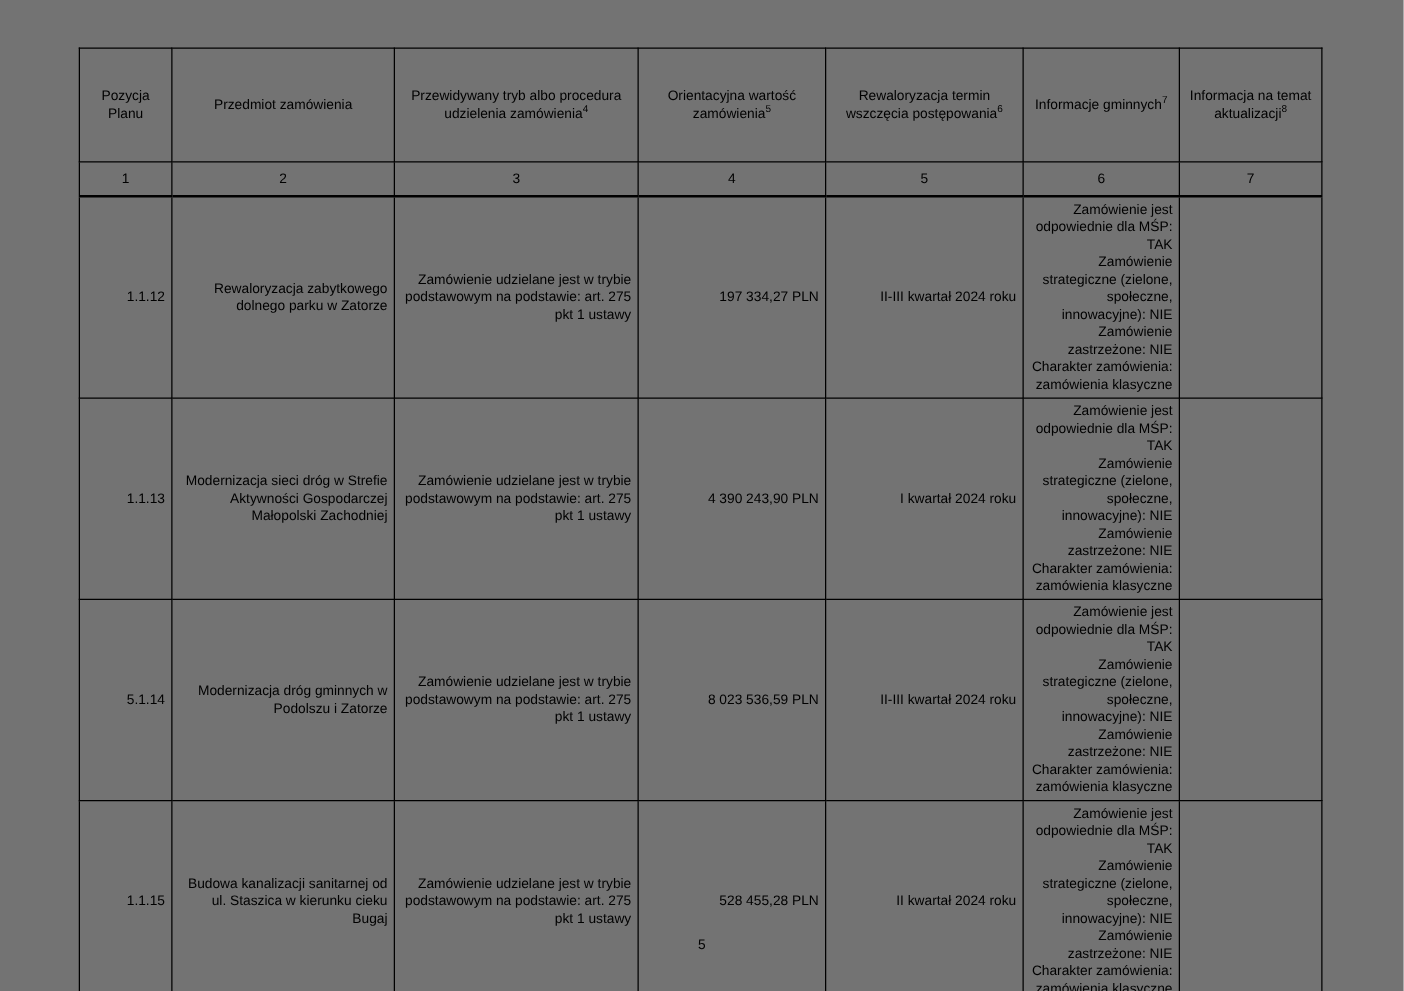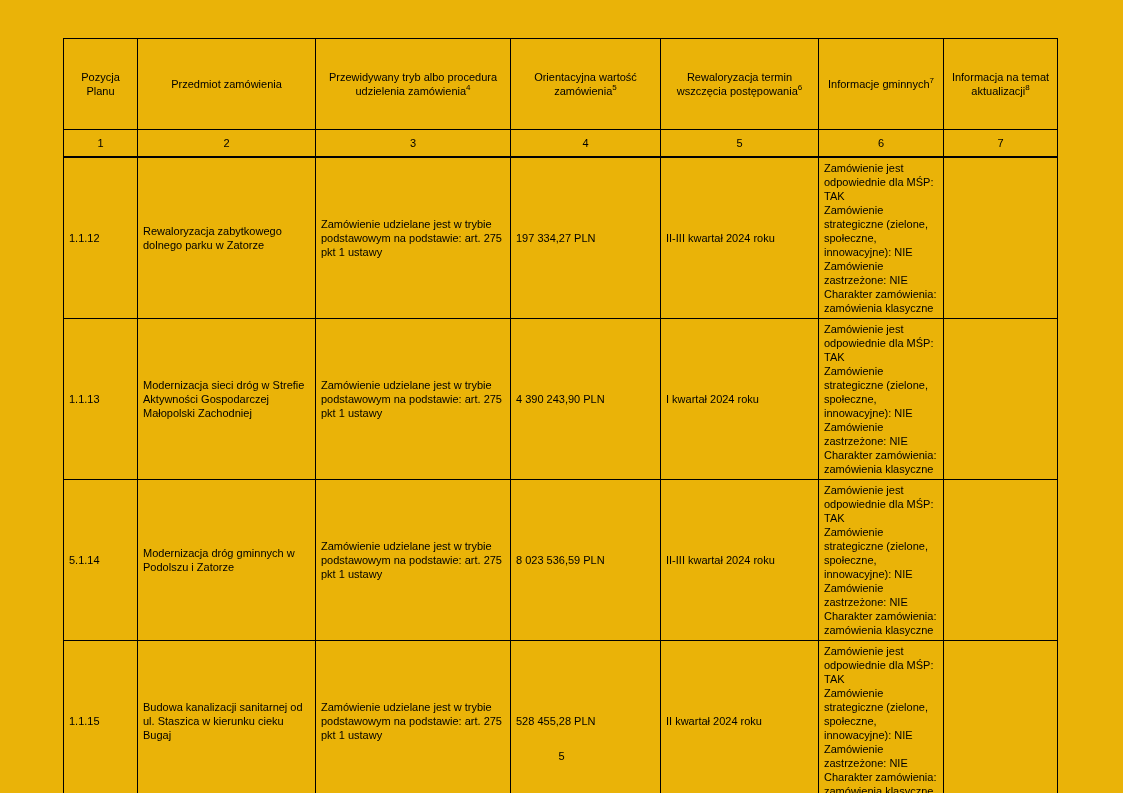--- a/index.html
+++ b/index.html
@@ -4,21 +4,21 @@
 <style>
   html, body {
     margin: 0;
     padding: 0;
     background: #ffffff;
   }
   .page {
     position: relative;
     width: 1123px;
     height: 793px;
-    background: #eab308;
+    background: #737373;
     font-family: "Liberation Sans", "DejaVu Sans", sans-serif;
     color: #000000;
     overflow: hidden;
   }
   table.plan-table {
     position: absolute;
     left: 63px;
     top: 38px;
     width: 994px;
     border-collapse: collapse;
@@ -39,21 +39,21 @@
   .plan-table thead th {
     text-align: center;
     height: 84px;
   }
   .plan-table tr.num-row td {
     text-align: center;
     height: 20px;
     border-bottom-width: 2px;
   }
   .plan-table tbody tr.data-row td {
-    text-align: left;
+    text-align: right;
   }
   .plan-table col.c1 { width: 74px; }
   .plan-table col.c2 { width: 178px; }
   .plan-table col.c3 { width: 195px; }
   .plan-table col.c4 { width: 150px; }
   .plan-table col.c5 { width: 158px; }
   .plan-table col.c6 { width: 125px; }
   .plan-table col.c7 { width: 114px; }
   tr.row-1 td { height: 136px; }
   tr.row-2 td { height: 142px; }

